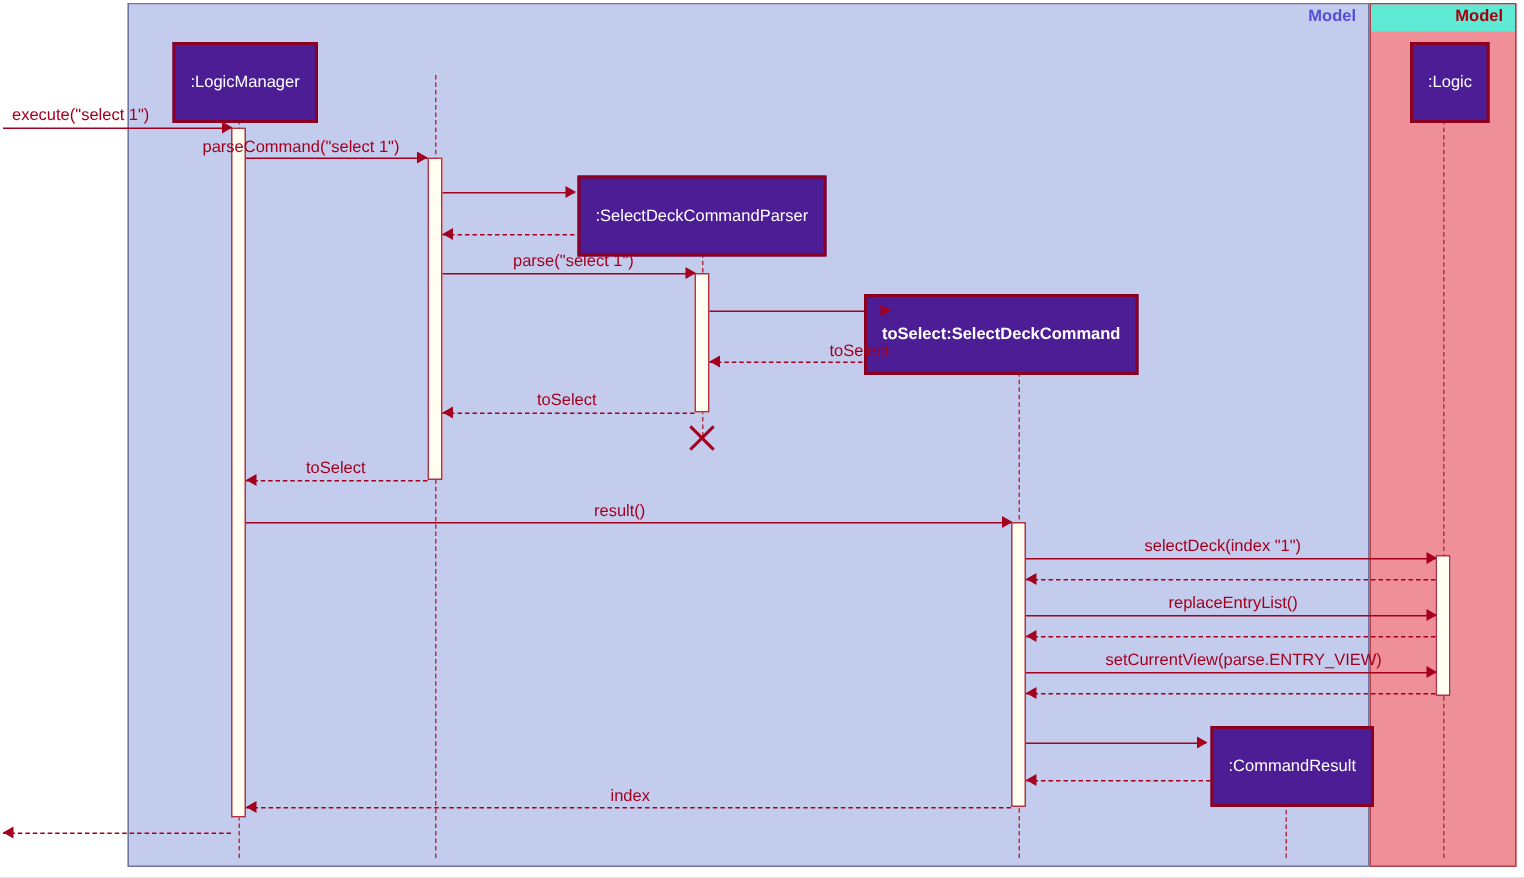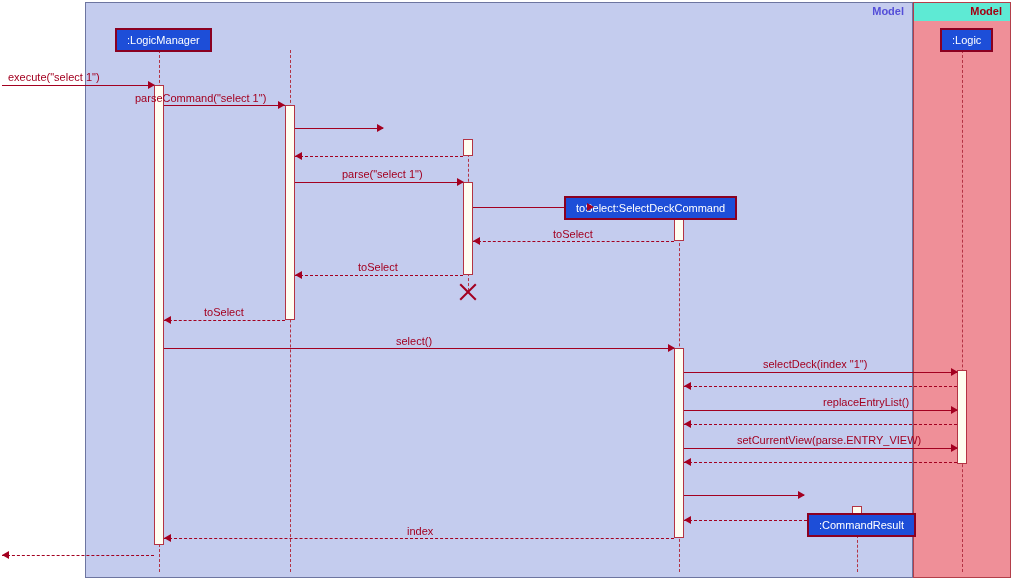--- a/index.html
+++ b/index.html
@@ -6,21 +6,21 @@
 body { font-family: Arial, sans-serif; font-size: 11px; background: #fff; }
 .diagram { position: relative; width: 1016px; height: 585px; }
 
 .frame { position: absolute; border: 1px solid; }
 .frame-logic { left: 85px; top: 2px; width: 828px; height: 576px; background: #c4ccee; border-color: #6d75a0; }
 .frame-model { left: 913px; top: 2px; width: 98px; height: 576px; background: #ef8f98; border-color: #b33f4a; }
 .frame-header { position: absolute; top: 0; right: 0; height: 18px; padding: 2px 8px; font-weight: bold; font-size: 11px; text-align: right; }
 .frame-logic .frame-header { background: #c4ccee; color: #544ed8; width: 100%; }
 .frame-model .frame-header { background: #5eead4; color: #a30012; width: 100%; }
 
-.participant { position: absolute; background: #1d4ed8; border: 2px solid #8b0020; color: #fff; padding: 4px 10px; font-size: 11px; text-align: center; z-index: 5; }
+.participant { position: absolute; background: #4c1d95; border: 2px solid #8b0020; color: #fff; padding: 19px 10px; font-size: 11px; text-align: center; z-index: 5; }
 
 .lifeline { position: absolute; width: 0; border-left: 1.5px dashed #b33344; z-index: 1; }
 
 .activation { position: absolute; width: 10px; background: #fffef0; border: 1px solid #b33344; z-index: 3; }
 
 .message { position: absolute; color: #a30020; font-size: 11px; z-index: 6; white-space: nowrap; }
 
 .arrow-line { position: absolute; height: 0; border-top-width: 1.5px; border-top-color: #a30020; z-index: 4; }
 .solid { border-top-style: solid; }
 .dashed { border-top-style: dashed; }
@@ -38,22 +38,23 @@
 <div class="diagram">
 
   <div class="frame frame-logic">
     <div class="frame-header">Model</div>
   </div>
   <div class="frame frame-model">
     <div class="frame-header">Model</div>
   </div>
 
   <div class="participant" style="left:115px; top:28px;">:LogicManager</div>
-  <div class="participant" style="left:564px; top:196px;">toSelect:SelectDeckCommand</div>
-  <div class="participant" style="left:807px; top:484px;margin-top:29px;">:CommandResult</div>
+  <div class="participant" style="left:385px; top:117px;">:SelectDeckCommandParser</div>
+  <div class="participant" style="left:576px; top:196px;font-weight:bold;">toSelect:SelectDeckCommand</div>
+  <div class="participant" style="left:807px; top:484px;">:CommandResult</div>
   <div class="participant" style="left:940px; top:28px;">:Logic</div>
 
   <div class="lifeline" style="left:159px; top:50px; height:522px;"></div>
   <div class="lifeline" style="left:290px; top:50px; height:522px;"></div>
   <div class="lifeline" style="left:468px; top:139px; height:152px;"></div>
   <div class="lifeline" style="left:679px; top:218px; height:354px;"></div>
   <div class="lifeline" style="left:857px; top:506px; height:66px;"></div>
   <div class="lifeline" style="left:962px; top:50px; height:522px;"></div>
 
   <div class="activation" style="left:154px; top:85px; height:460px;"></div>
@@ -93,31 +94,31 @@
   <div class="arrow-head-left" style="left:473px; top:237px;"></div>
 
   <div class="message" style="left:358px; top:261px;">toSelect</div>
   <div class="arrow-line dashed" style="left:295px; top:275px; width:168px;"></div>
   <div class="arrow-head-left" style="left:295px; top:271px;"></div>
 
   <div class="message" style="left:204px; top:306px;">toSelect</div>
   <div class="arrow-line dashed" style="left:164px; top:320px; width:121px;"></div>
   <div class="arrow-head-left" style="left:164px; top:316px;"></div>
 
-  <div class="message" style="left:396px; top:335px;">select()</div>
+  <div class="message" style="left:396px; top:335px;">result()</div>
   <div class="arrow-line solid" style="left:164px; top:348px; width:510px;"></div>
   <div class="arrow-head-right" style="left:668px; top:344px;"></div>
 
   <div class="message" style="left:763px; top:358px;">selectDeck(index "1")</div>
   <div class="arrow-line solid" style="left:684px; top:372px; width:273px;"></div>
   <div class="arrow-head-right" style="left:951px; top:368px;"></div>
   <div class="arrow-line dashed" style="left:684px; top:386px; width:273px;"></div>
   <div class="arrow-head-left" style="left:684px; top:382px;"></div>
 
-  <div class="message" style="left:779px; top:396px;margin-left:44px;">replaceEntryList()</div>
+  <div class="message" style="left:779px; top:396px;">replaceEntryList()</div>
   <div class="arrow-line solid" style="left:684px; top:410px; width:273px;"></div>
   <div class="arrow-head-right" style="left:951px; top:406px;"></div>
   <div class="arrow-line dashed" style="left:684px; top:424px; width:273px;"></div>
   <div class="arrow-head-left" style="left:684px; top:420px;"></div>
 
   <div class="message" style="left:737px; top:434px;">setCurrentView(parse.ENTRY_VIEW)</div>
   <div class="arrow-line solid" style="left:684px; top:448px; width:273px;"></div>
   <div class="arrow-head-right" style="left:951px; top:444px;"></div>
   <div class="arrow-line dashed" style="left:684px; top:462px; width:273px;"></div>
   <div class="arrow-head-left" style="left:684px; top:458px;"></div>

